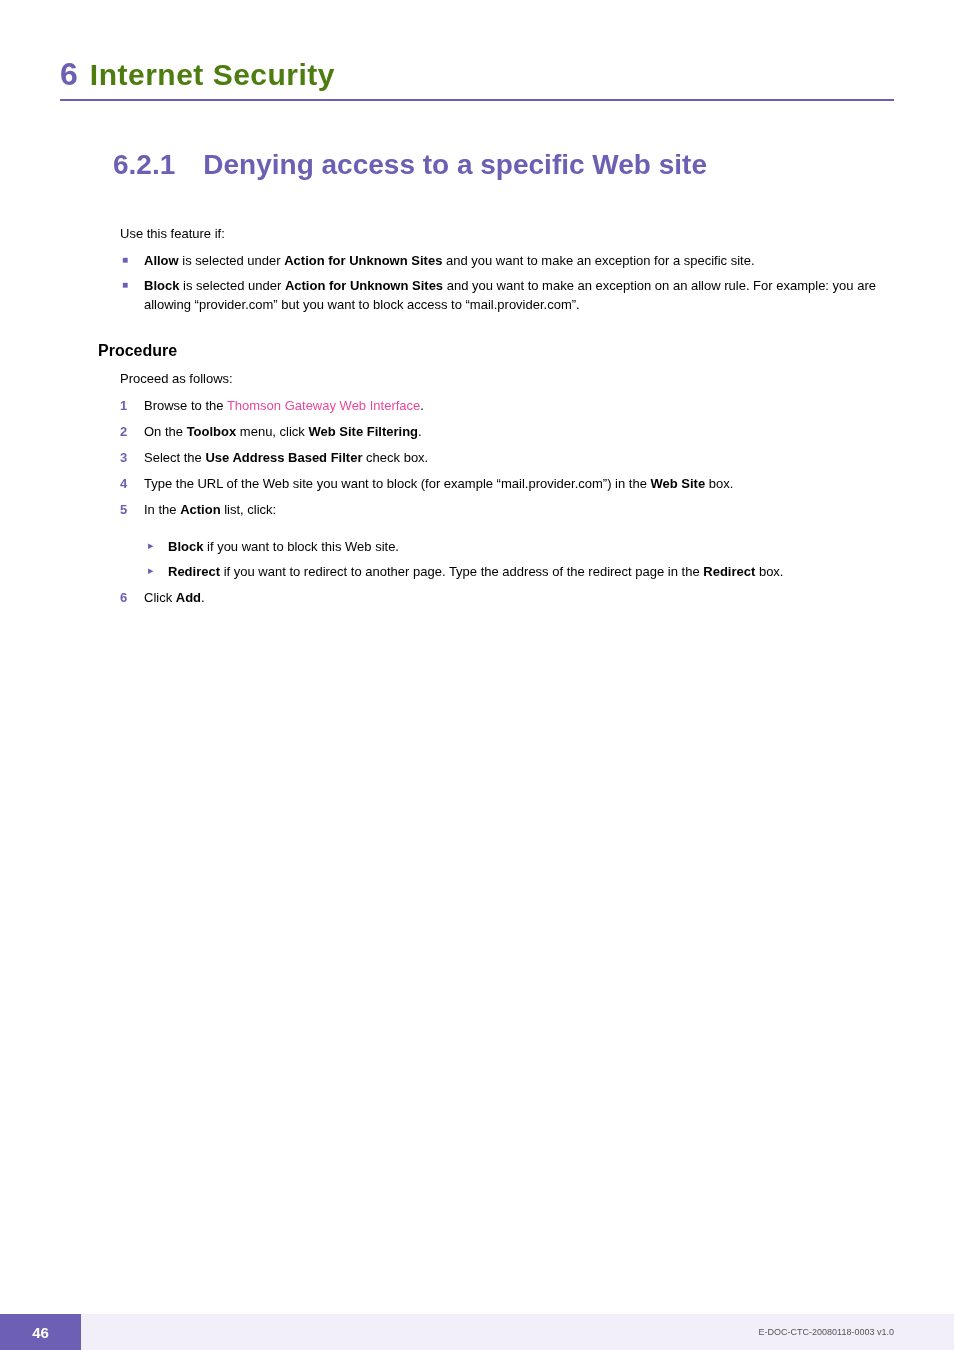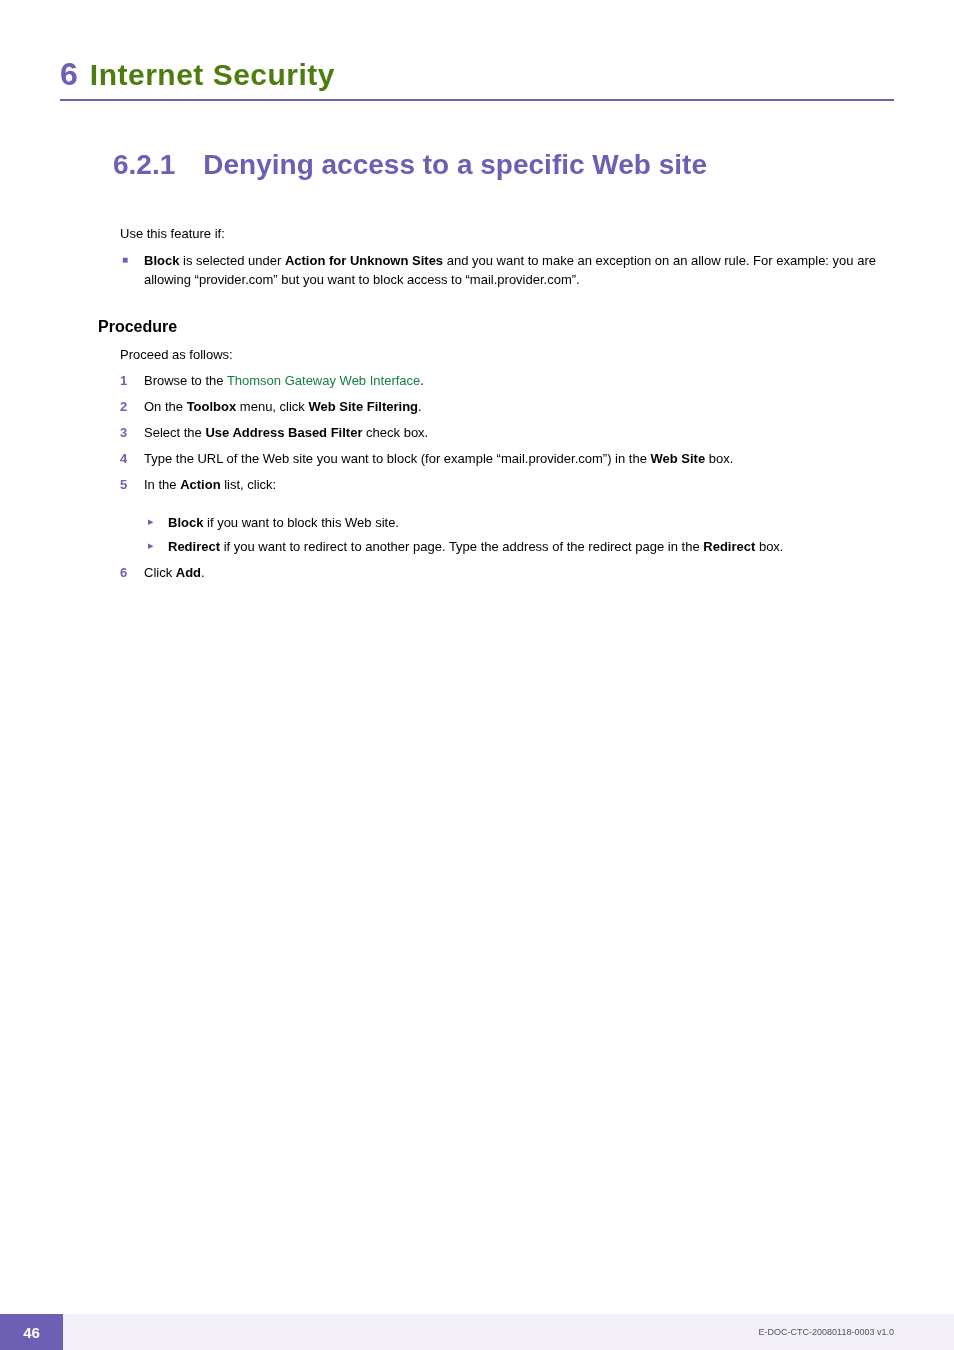--- a/index.html
+++ b/index.html
@@ -124,33 +124,33 @@
     margin-bottom: 6px;
   }
   .sub-list li::before {
     content: "▸";
     color: #6d5fb3;
     position: absolute;
     left: 4px;
     top: 0;
     font-size: 11px;
   }
-  .link { color: #15803d; }
+  .link { color: #ec4899; }
   b { font-weight: 700; }
   .footer {
     position: absolute;
     bottom: 0;
     left: 0;
     width: 100%;
     height: 36px;
     display: flex;
     align-items: stretch;
   }
   .footer-pageblock {
-    width: 63px;
+    width: 81px;
     background: #6d5fb3;
     color: #fff;
     font-weight: 700;
     font-size: 15px;
     display: flex;
     align-items: center;
     justify-content: center;
   }
   .footer-rest {
     flex: 1;
@@ -176,20 +176,23 @@
 
   <div class="content">
     <div class="section-heading">
       <span class="section-number">6.2.1</span>
       <span class="section-title">Denying access to a specific Web site</span>
     </div>
 
     <div class="block">
       <div class="body-text">Use this feature if:</div>
       <ul class="bullet-list">
+        <li>
+          <b>Allow</b><span> is selected under </span><b>Action for Unknown Sites</b><span> and you want to make an exception for a specific site.</span>
+        </li>
         <li>
           <b>Block</b><span> is selected under </span><b>Action for Unknown Sites</b><span> and you want to make an exception on an allow rule. For example: you are allowing “provider.com” but you want to block access to “mail.provider.com”.</span>
         </li>
       </ul>
     </div>
 
     <div class="block">
       <div class="subhead">Procedure</div>
       <div class="body-text">Proceed as follows:</div>
       <ol class="num-list">

